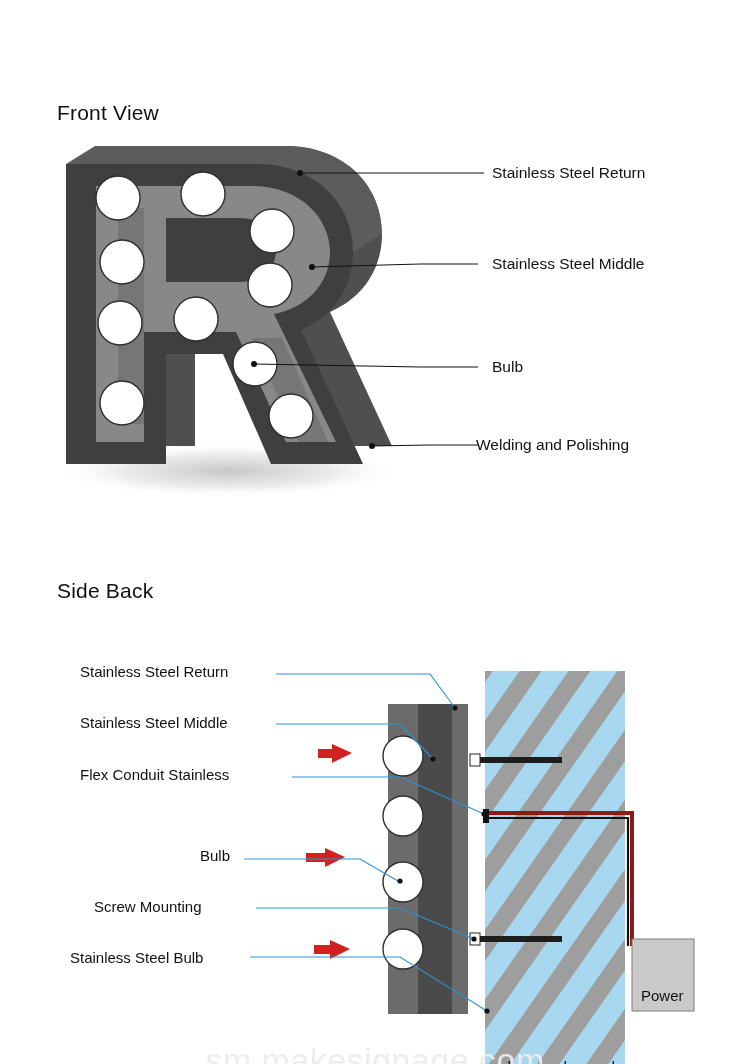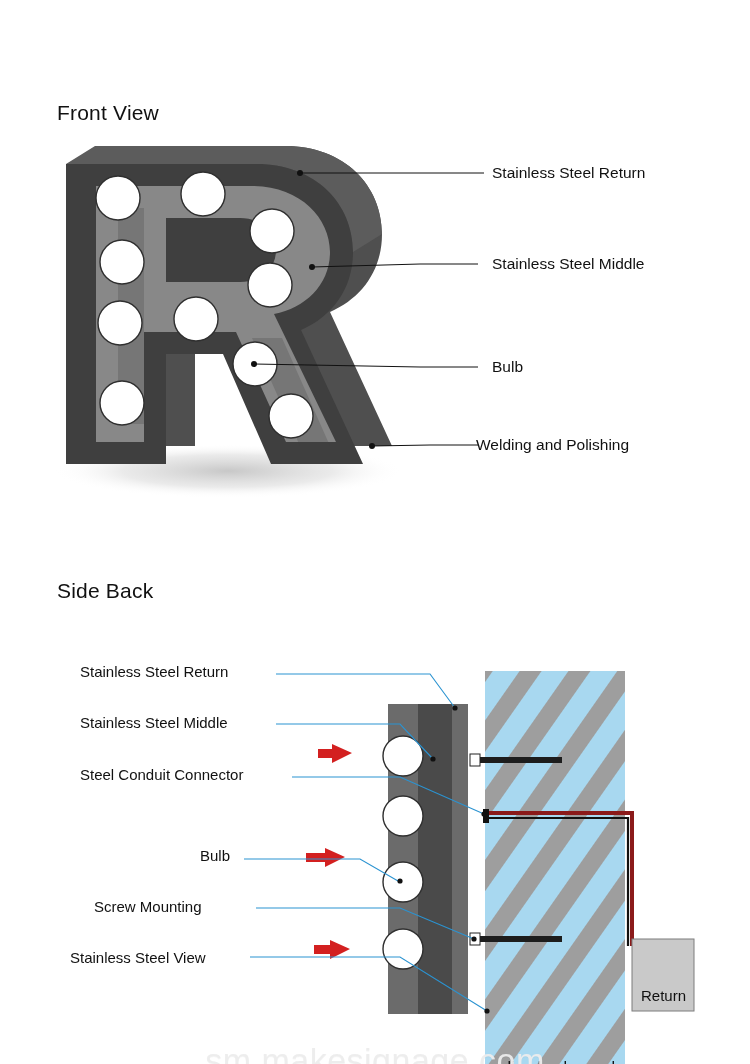--- a/index.html
+++ b/index.html
@@ -196,23 +196,23 @@
       <circle class="dot" cx="433" cy="113" r="2.6"></circle>
       <circle class="dot" cx="484" cy="168" r="2.6"></circle>
       <circle class="dot" cx="400" cy="235" r="2.6"></circle>
       <circle class="dot" cx="474" cy="293" r="2.6"></circle>
       <circle class="dot" cx="487" cy="365" r="2.6"></circle>
     </g>
   </svg>
 
   <div class="side-label" style="left:80px;top:617px;">Stainless Steel Return</div>
   <div class="side-label" style="left:80px;top:668px;">Stainless Steel Middle</div>
-  <div class="side-label" style="left:80px;top:720px;">Steel Conduit Connector</div>
+  <div class="side-label" style="left:80px;top:720px;">Flex Conduit Stainless</div>
   <div class="side-label" style="left:200px;top:801px;">Bulb</div>
   <div class="side-label" style="left:94px;top:852px;text-align:center;">Screw Mounting</div>
-  <div class="side-label" style="left:70px;top:903px;">Stainless Steel View</div>
-
-  <div class="power-label" style="left:641px;top:941px;">Return</div>
+  <div class="side-label" style="left:70px;top:903px;">Stainless Steel Bulb</div>
+
+  <div class="power-label" style="left:641px;top:941px;">Power</div>
   <div class="bottom-label" style="left:487px;top:1013px;">wall or back panel</div>
 
   <div class="watermark"><span class="wm-inner">sm.makesignage.com</span></div>
 
 </div>
 
 </body></html>

